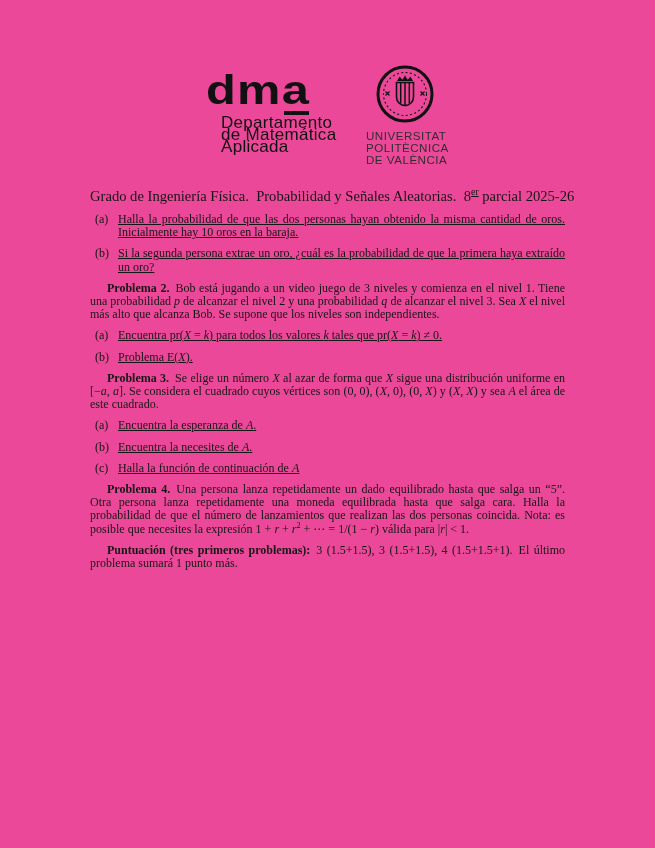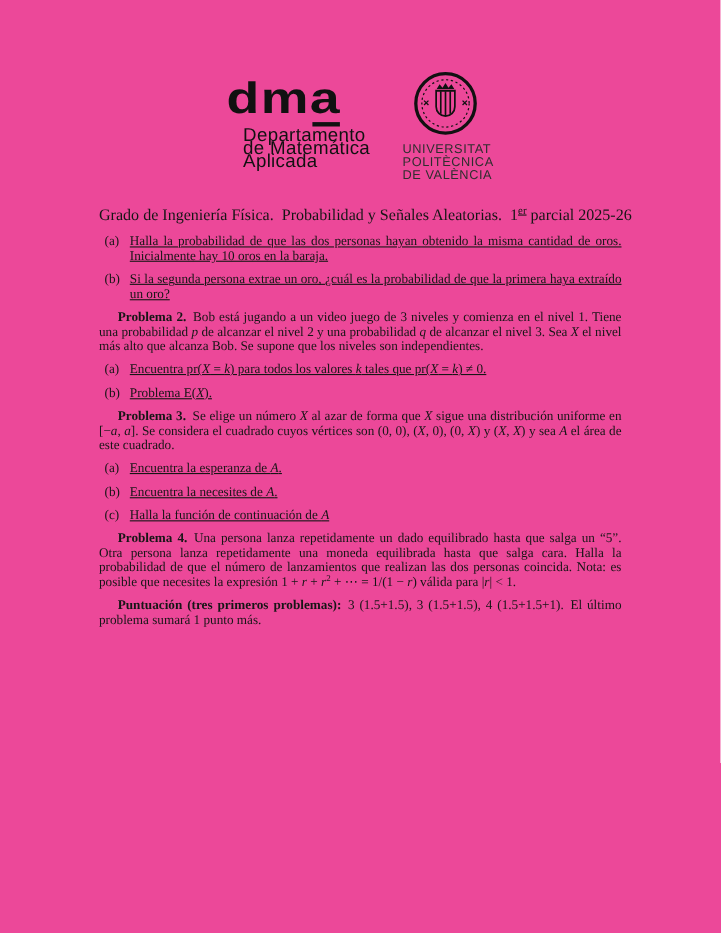--- a/index.html
+++ b/index.html
@@ -88,21 +88,21 @@
         <div>UNIVERSITAT</div>
         <div>POLITÈCNICA</div>
         <div>DE VALÈNCIA</div>
       </div>
     </div>
 
   </div>
 
   <div class="content">
 
-    <h1 class="title"><span>Grado de Ingeniería Física. Probabilidad y Señales Aleatorias. 1</span><sup class="u">er</sup><span> parcial 2025-26</span></h1>
+    <h1 class="title"><span>Grado de Ingeniería Física. Probabilidad y Señales Aleatorias. 8</span><sup class="u">er</sup><span> parcial 2025-26</span></h1>
 
     <div class="item">
       <span class="marker">(a)</span>
       <span class="itxt"><span>Halla la probabilidad de que las dos personas hayan obtenido la misma cantidad de oros. Inicialmente hay 10 oros en la baraja.</span></span>
     </div>
     <div class="item">
       <span class="marker">(b)</span>
       <span class="itxt"><span>Si la segunda persona extrae un oro, ¿cuál es la probabilidad de que la primera haya extraído un oro?</span></span>
     </div>
 

